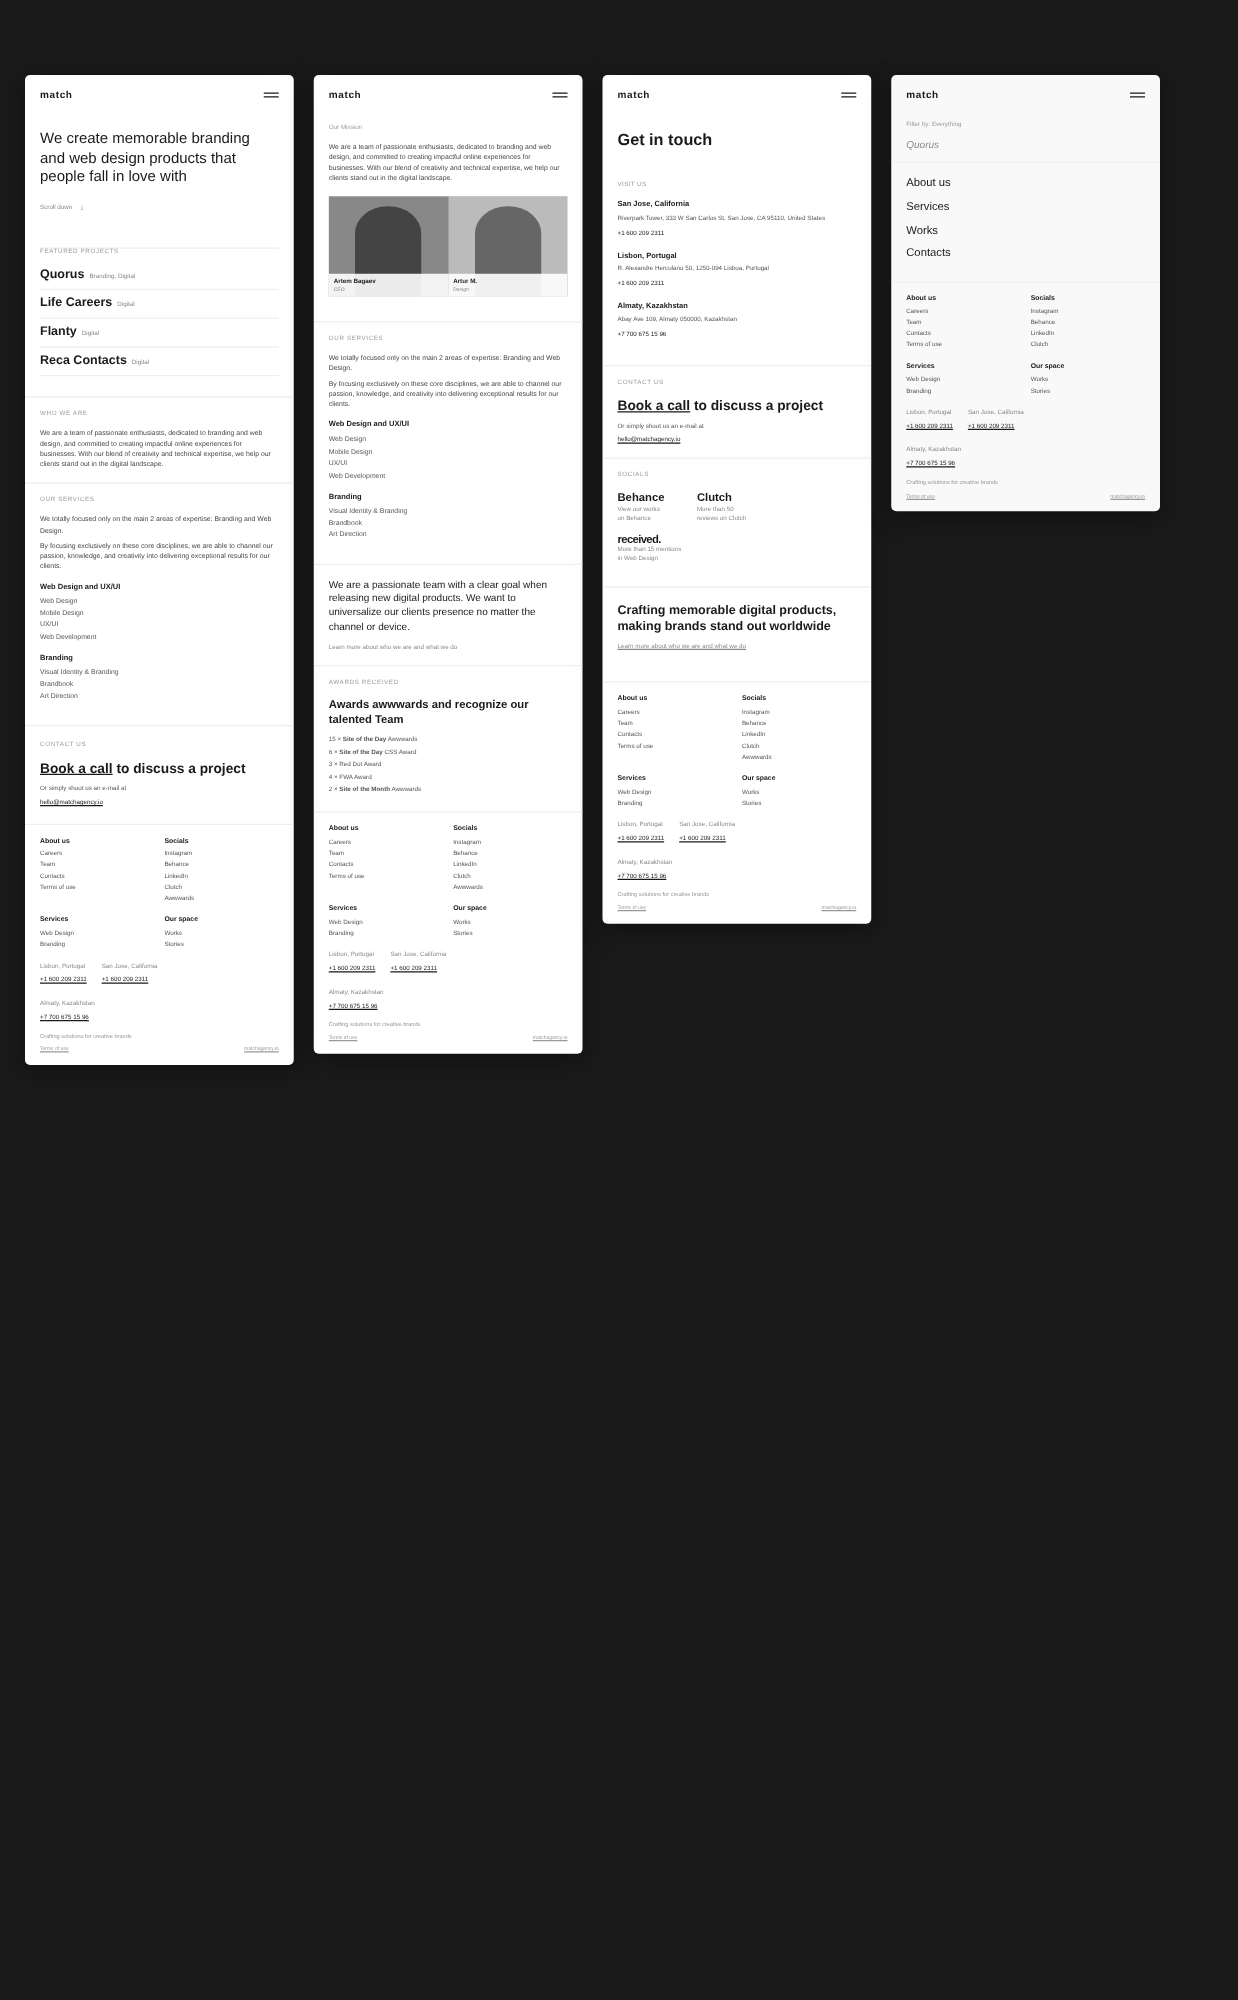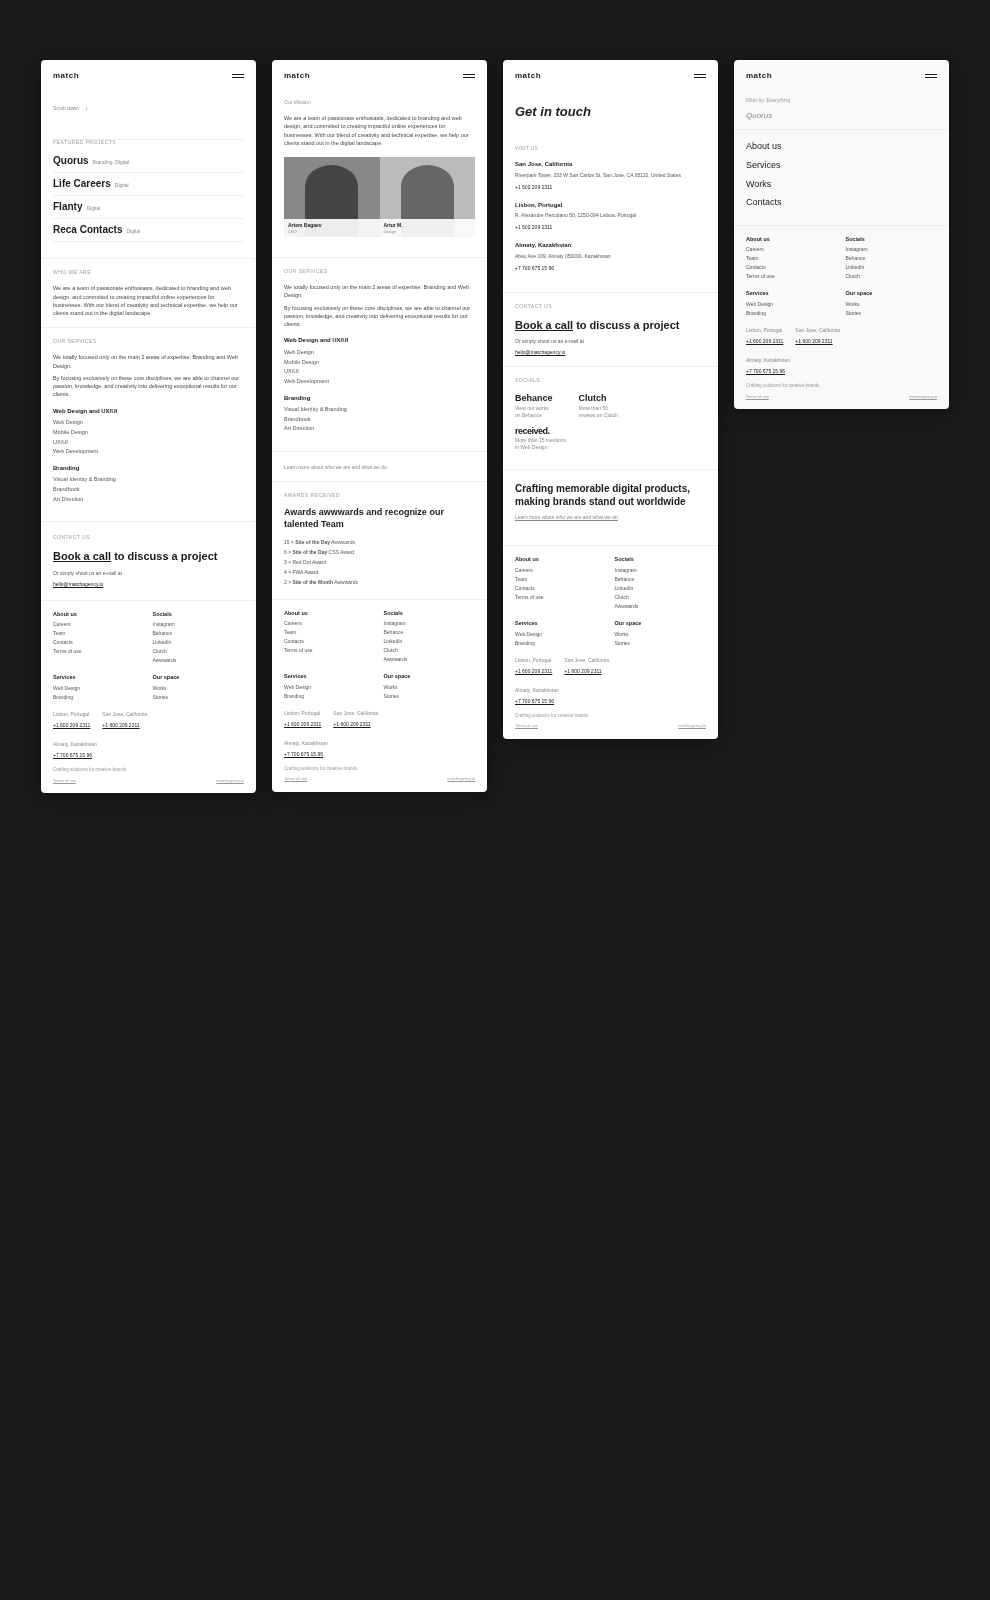--- a/index.html
+++ b/index.html
@@ -12,21 +12,21 @@
       align-items: flex-start;
       justify-content: center;
       padding: 60px 20px;
     }
 
     .screens-container {
       display: flex;
       gap: 16px;
       align-items: flex-start;
       width: 100%;
-      justify-content: center;
+      justify-content: flex-start;
     }
 
     .screen {
       background: #ffffff;
       width: 215px;
       border-radius: 4px;
       overflow: hidden;
       font-size: 6.5px;
       color: #1a1a1a;
       line-height: 1.4;
@@ -335,21 +335,20 @@
       margin-bottom: 3px;
     }
 
     .award-item strong {
       font-weight: 600;
     }
 
     
     .contact-hero {
       padding: 14px 12px 10px;
-      font-style: italic;
     }
 
     .contact-title {
       font-size: 13px;
       font-weight: 600;
       margin-bottom: 14px;
     }
 
     .offices-section {
       padding: 0 12px 10px;
@@ -509,20 +508,21 @@
 
     <div class="nav">
       <span class="nav-logo">match</span>
       <div class="hamburger">
         <span></span>
           <span></span>
       </div>
     </div>
 
     <div class="hero">
+      <p class="hero-title">We create memorable branding and web design products that people fall in love with</p>
       <div class="scroll-hint">
         <span class="scroll-hint-text">Scroll down</span>
         <span class="scroll-arrow">↓</span>
       </div>
     </div>
 
     <div class="divider"></div>
 
     <div class="featured-projects">
       <div class="section-label">Featured Projects</div>
@@ -679,20 +679,21 @@
       </div>
       <div class="service-group">
         <div class="service-group-title">Branding</div>
         <div class="service-item">Visual Identity &amp; Branding</div>
         <div class="service-item">Brandbook</div>
         <div class="service-item">Art Direction</div>
       </div>
     </div>
 
     <div class="passion-quote">
+      <p class="passion-quote-text">We are a passionate team with a clear goal when releasing new digital products. We want to universalize our clients presence no matter the channel or device.</p>
       <span class="learn-more-link">Learn more about who we are and what we do</span>
     </div>
 
     <div class="awards-section">
       <div class="section-label">Awards received</div>
       <p class="awards-title">Awards awwwards and recognize our talented Team</p>
       <div class="award-item">15 × <strong>Site of the Day</strong> Awwwards</div>
       <div class="award-item">6 × <strong>Site of the Day</strong> CSS Award</div>
       <div class="award-item">3 × Red Dot Award</div>
       <div class="award-item">4 × FWA Award</div>

